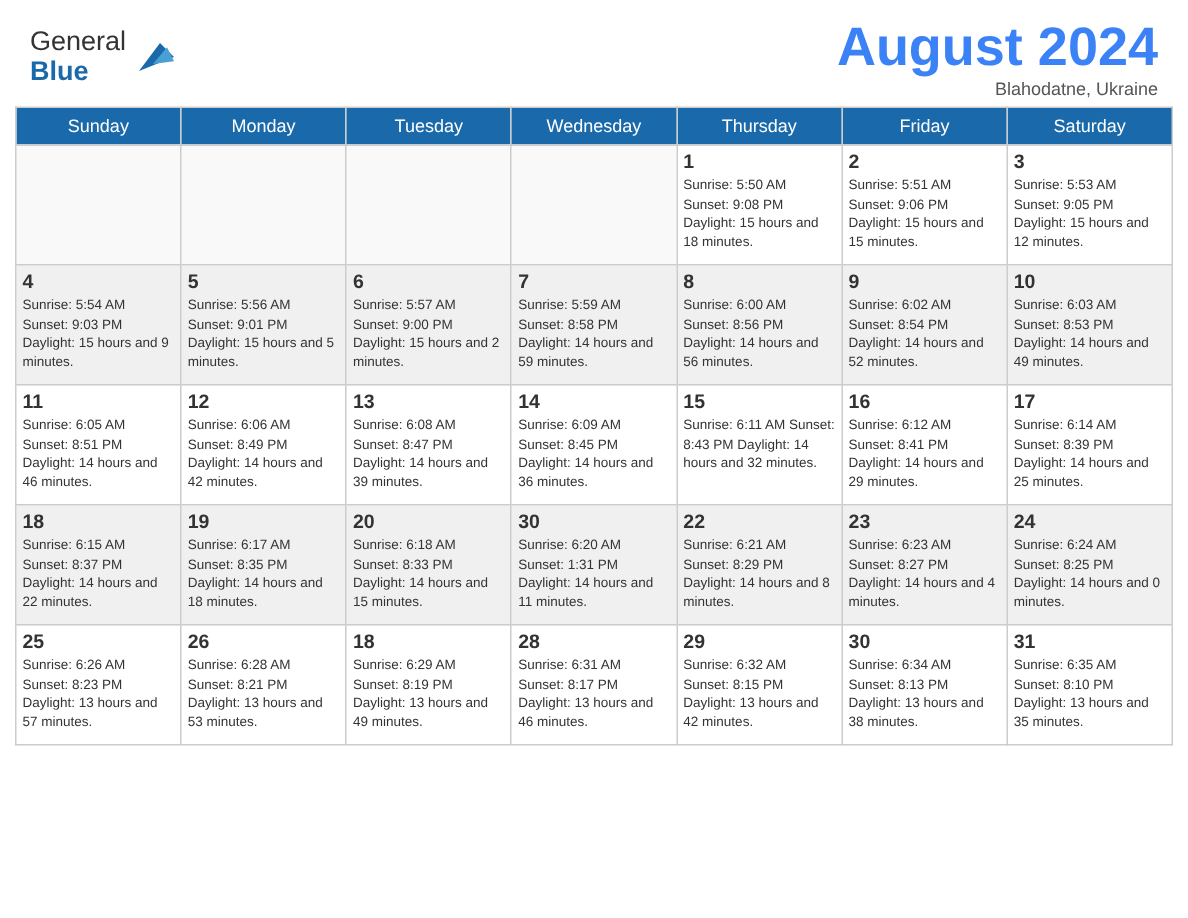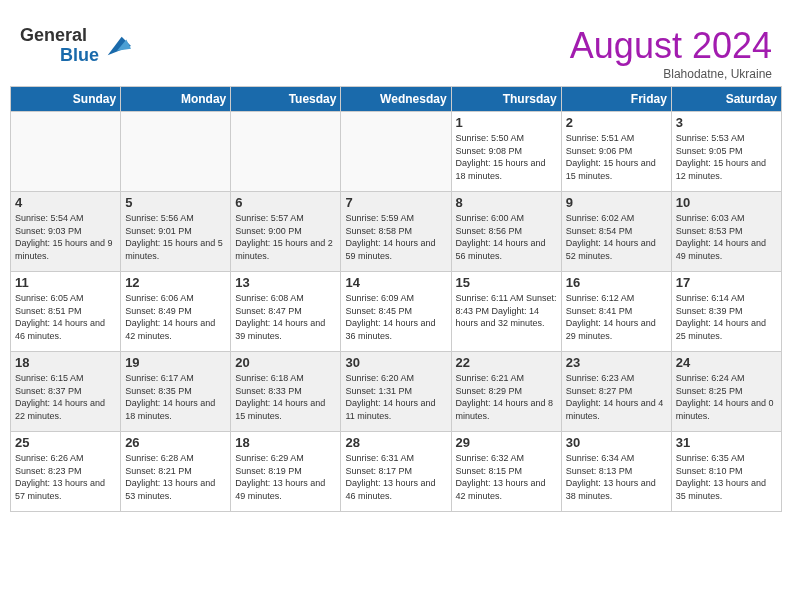--- a/index.html
+++ b/index.html
@@ -2,37 +2,37 @@
 <html><head>
   <meta charset="utf-8">
   <style>
     * { margin: 0; padding: 0; box-sizing: border-box; }
     body { font-family: Arial, sans-serif; background: #fff; width: 792px; height: 612px; overflow: hidden; }
     
     .header { display: flex; justify-content: space-between; align-items: center; padding: 10px 20px 5px 20px; }
     
     .logo { display: flex; align-items: center; }
     .logo-text { display: flex; flex-direction: column; line-height: 1.1; }
-    .logo-general { font-size: 18px; font-weight: bold; color: #333; }
-    .logo-blue { font-size: 18px; font-weight: bold; color: #1a6aab; margin-left: 40px; }
+    .logo-general { font-size: 18px; font-weight: normal; color: #333; text-align: center; }
+    .logo-blue { font-size: 18px; font-weight: bold; color: #1a6aab; }
     .logo-icon { width: 28px; height: 28px; margin-left: 4px; }
     
     .title-block { text-align: right; }
-    .main-title { font-size: 36px; color: #a21caf; font-weight: normal; margin-top: 15px; }
+    .main-title { font-size: 36px; color: #3b82f6; font-weight: bold; }
     .sub-title { font-size: 12px; color: #555; }
     
     .calendar { margin: 0 10px; border-collapse: collapse; width: calc(100% - 20px); }
     
     .calendar th {
       background: #1a6aab;
       color: white;
       padding: 5px 4px;
-      text-align: right;
+      text-align: center;
       font-size: 12px;
-      font-weight: bold;
+      font-weight: normal;
       border: 1px solid #ccc;
     }
     
     .calendar td {
       border: 1px solid #ccc;
       vertical-align: top;
       padding: 3px 4px;
       font-size: 9.5px;
       color: #333;
       background: #fff;

